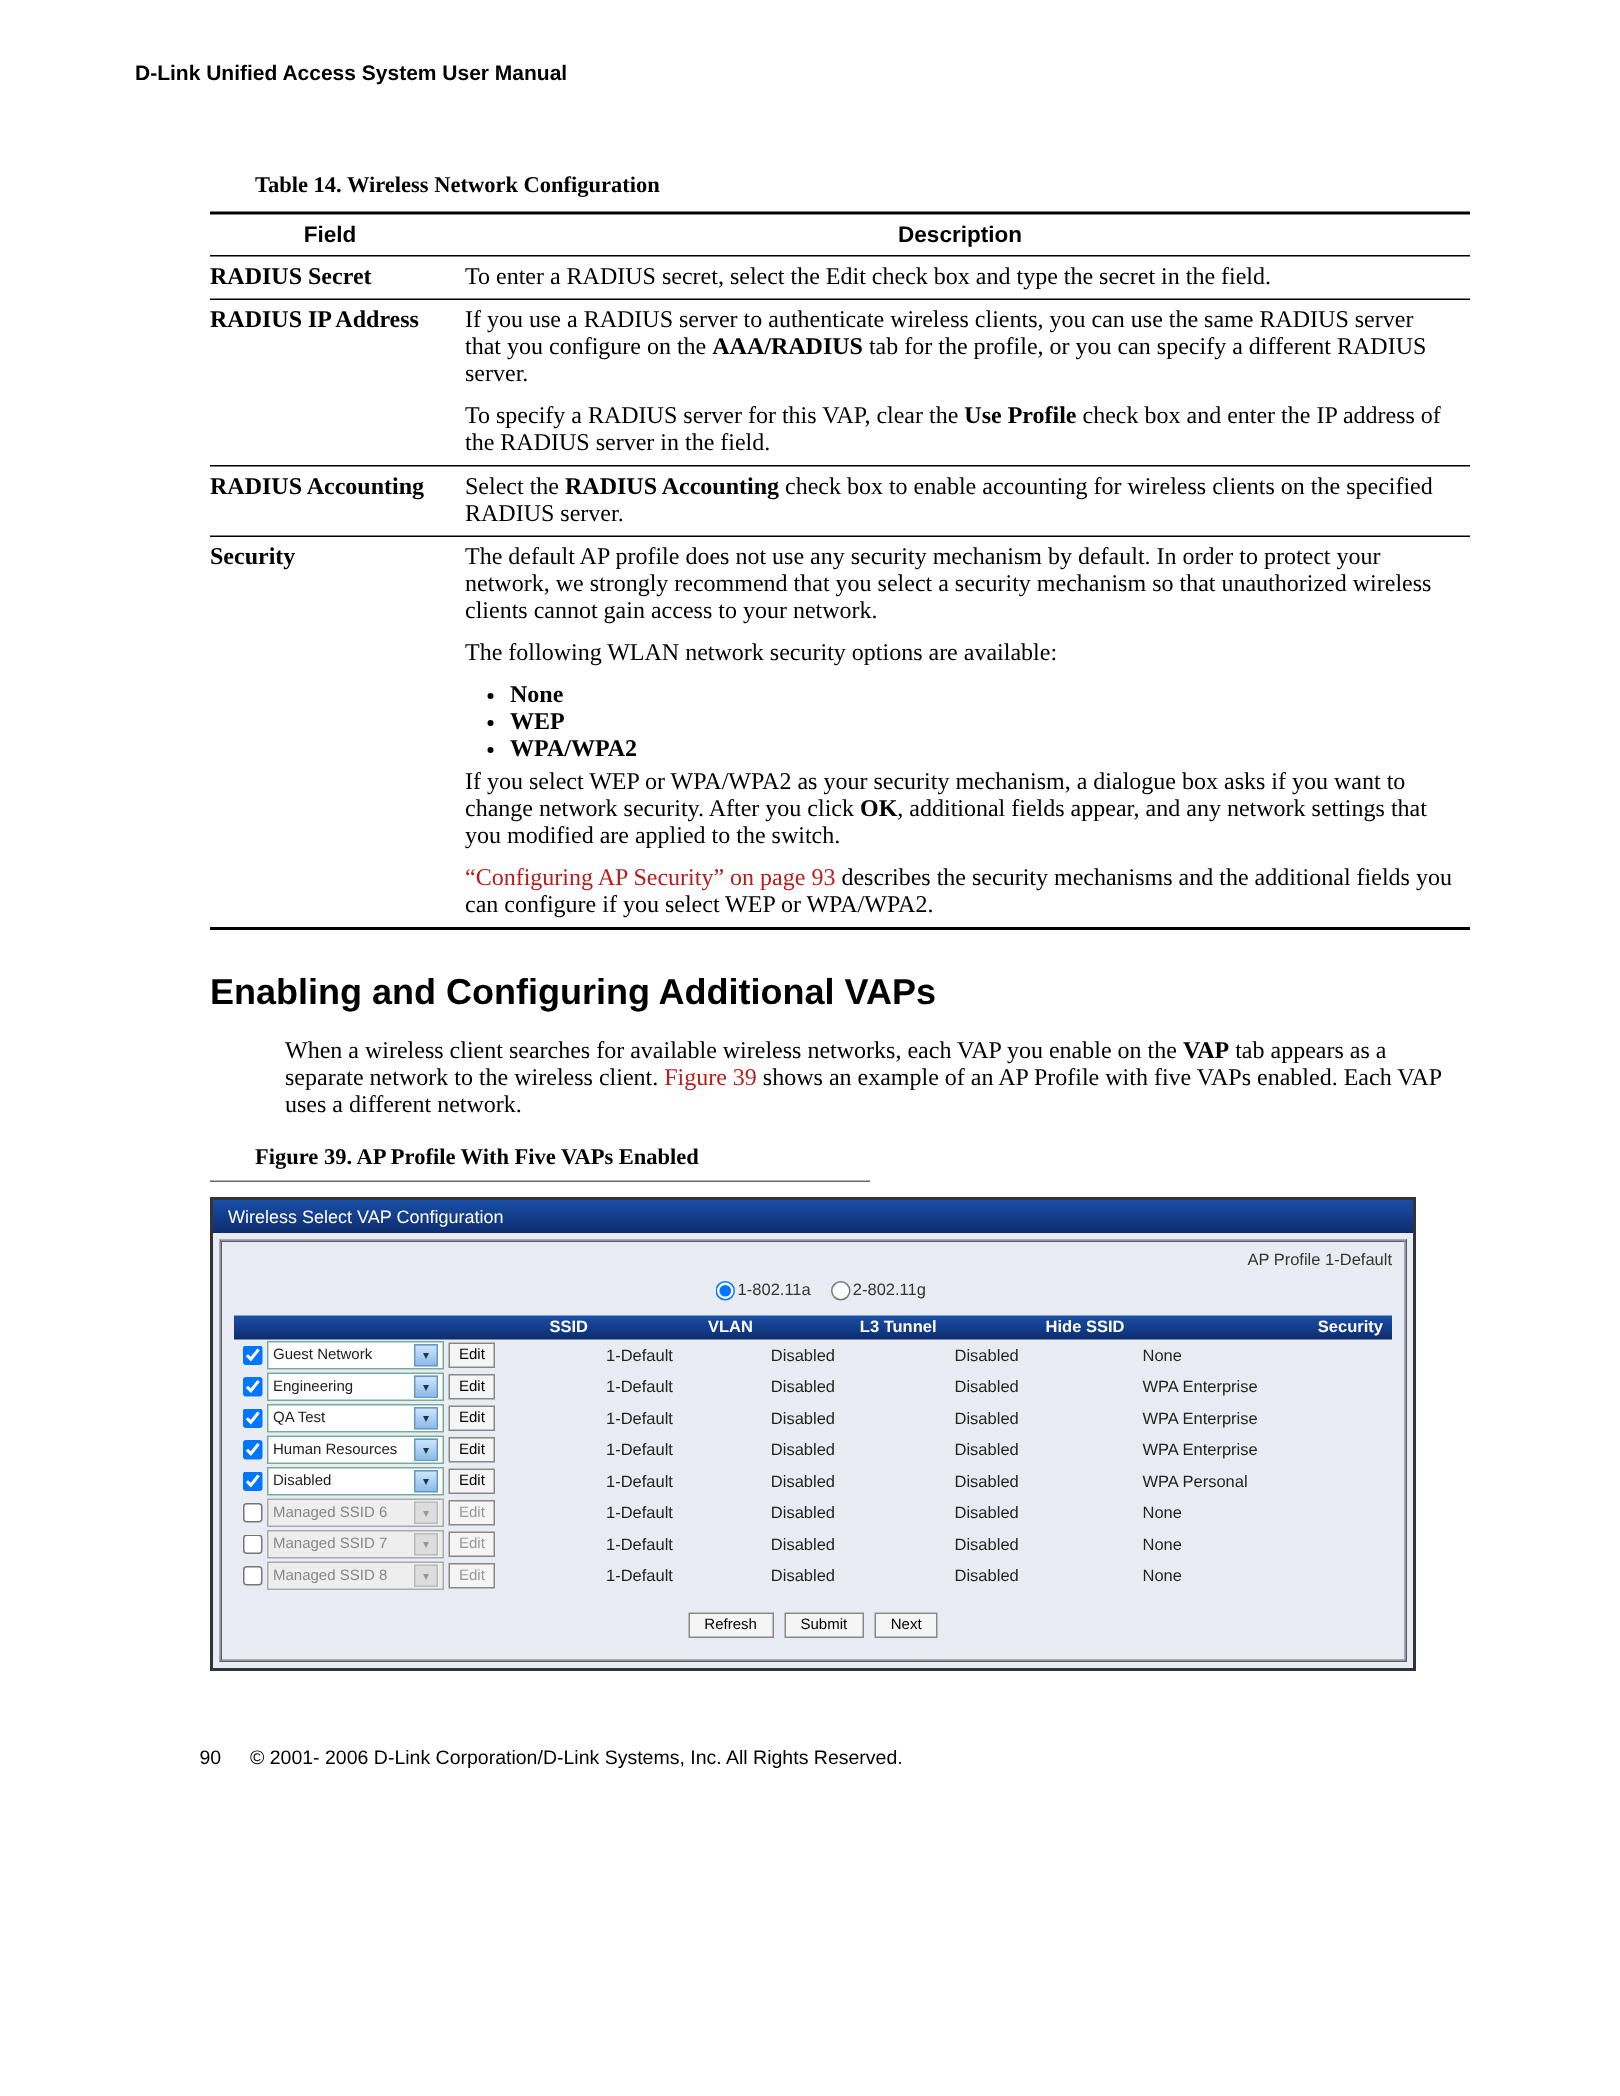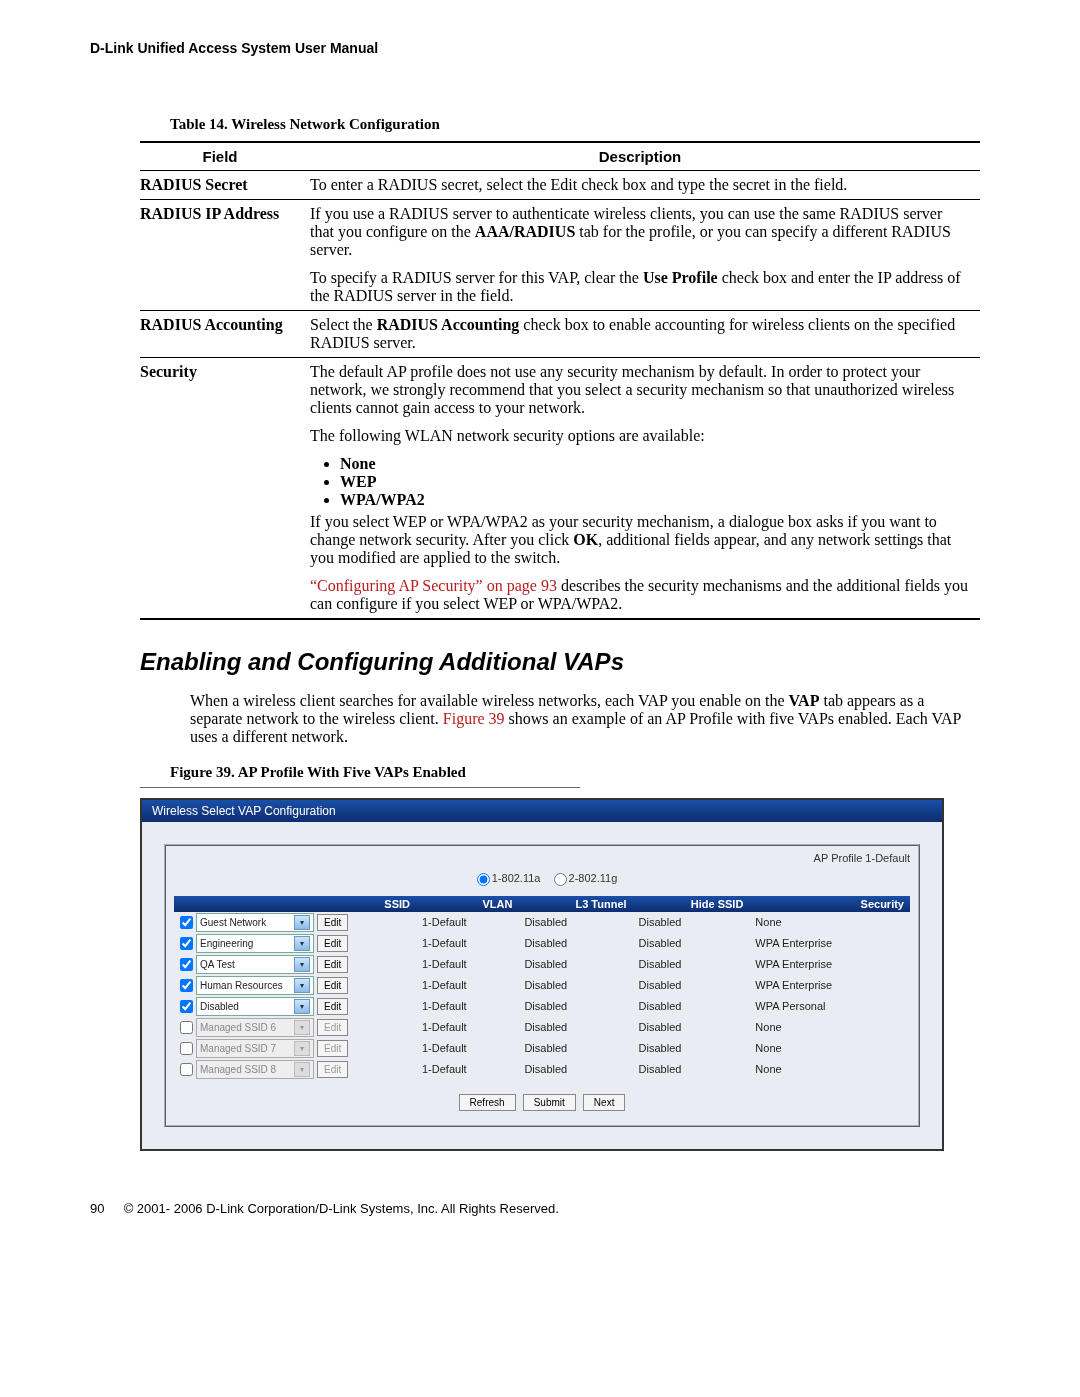--- a/index.html
+++ b/index.html
@@ -56,21 +56,20 @@
     border-bottom: 2px solid #000;
   }
   .desc p { margin: 0 0 10px 0; }
   .desc p:last-child { margin-bottom: 0; }
   .desc ul { margin: 0 0 4px 20px; padding: 0; }
   .desc li { list-style-type: disc; font-weight: bold; margin-left: 10px; }
   .link { color: #b91c1c; }
 
   h2.section-title {
     font-family: Arial, Helvetica, sans-serif;
-    font-style: italic;
     font-weight: bold;
     font-size: 24px;
     margin: 28px 0 4px 50px;
   }
   .section-body {
     margin-left: 100px;
     width: 790px;
     font-size: 16px;
   }
   .figure-caption {
@@ -95,21 +94,21 @@
     font-size: 11px;
     background: #e9edf3;
   }
   .vap-titlebar {
     background: linear-gradient(#1a4fa8, #0d2c6e);
     color: #fff;
     padding: 4px 10px;
     font-size: 12px;
   }
   .vap-inner {
-    padding: 22px;
+    padding: 4px;
   }
   .vap-box {
     border: 2px ridge #aab;
     background: #e9edf3;
     padding: 6px 8px 14px 8px;
   }
   .vap-profile {
     text-align: right;
     color: #333;
     font-size: 11px;
@@ -183,20 +182,21 @@
   .edit-btn.disabled { color:#999;}
   .vap-buttons {
     text-align:center;
     margin-top:14px;
   }
   .vap-buttons .edit-btn { margin: 0 2px; padding: 0 10px;}
   .footer {
     margin-top: 50px;
     font-family: Arial, Helvetica, sans-serif;
     font-size: 13px;
+    margin-left: 43px;
   }
   .footer .pnum { display:inline-block; width:30px;}
 </style>
 </head>
 <body>
 
 <div class="page">
 
   <div class="doc-header">D-Link Unified Access System User Manual</div>
 

